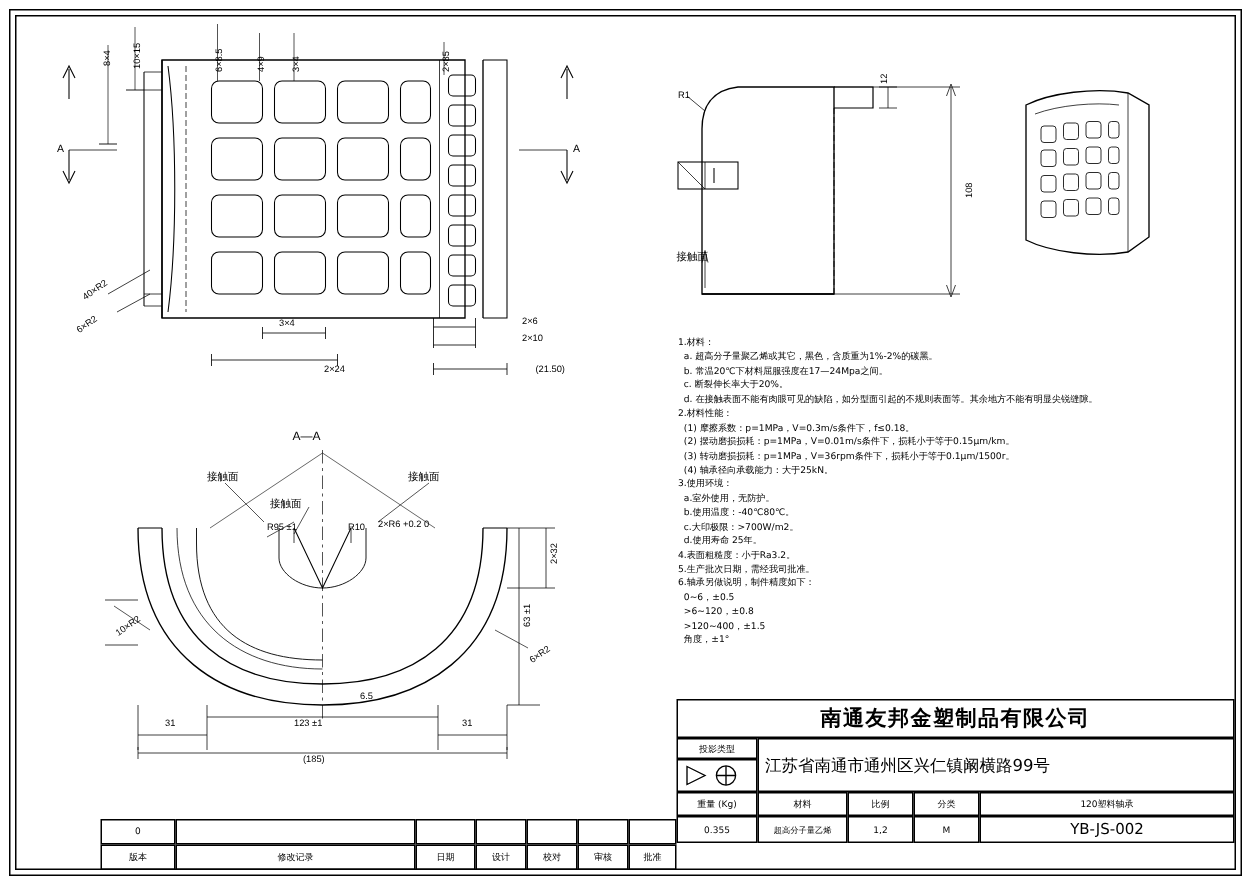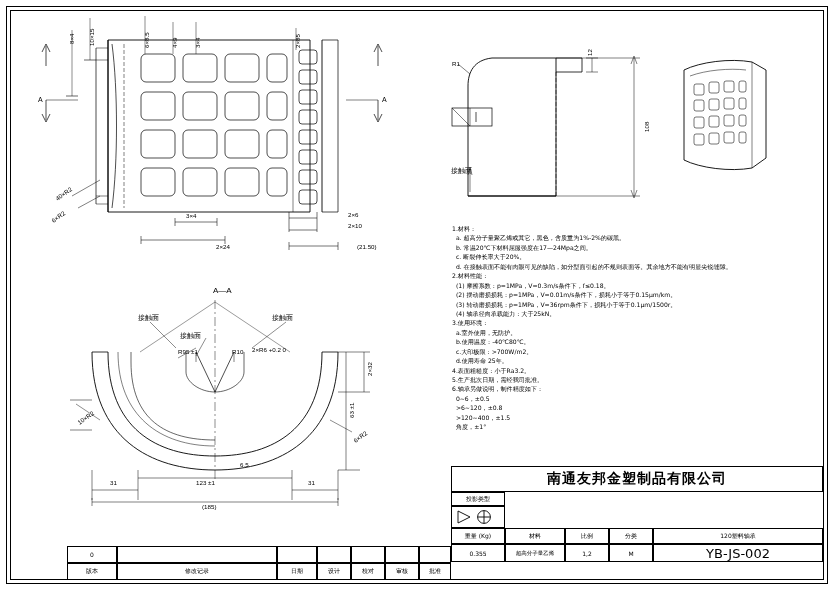--- a/index.html
+++ b/index.html
@@ -246,21 +246,21 @@
   <div class="txt" style="left:357px;top:243px;">(21.50)</div>
 
   <div class="txt" style="left:38px;top:95px;font-size:7px;">A</div>
   <div class="txt" style="left:382px;top:95px;font-size:7px;">A</div>
 
   <div class="txt" style="left:452px;top:60px;">R1</div>
   <div class="txt" style="left:586px;top:56px;transform:rotate(-90deg);transform-origin:0 0;">12</div>
   <div class="txt" style="left:643px;top:132px;transform:rotate(-90deg);transform-origin:0 0;">108</div>
   <div class="txt cn" style="left:451px;top:167px;font-size:7px;">接触面</div>
 
-  <div class="txt" style="left:213px;top:286px;font-size:8px;">A—A</div>
+  <div class="txt" style="left:195px;top:286px;font-size:8px;">A—A</div>
   <div class="txt cn" style="left:138px;top:314px;font-size:7px;">接触面</div>
   <div class="txt cn" style="left:272px;top:314px;font-size:7px;">接触面</div>
   <div class="txt cn" style="left:180px;top:332px;font-size:7px;">接触面</div>
 
   <div class="txt" style="left:178px;top:348px;">R95 ±1</div>
   <div class="txt" style="left:232px;top:348px;">R10</div>
   <div class="txt" style="left:252px;top:346px;">2×R6 +0.2 0</div>
   <div class="txt" style="left:366px;top:376px;transform:rotate(-90deg);transform-origin:0 0;">2×32</div>
   <div class="txt" style="left:348px;top:418px;transform:rotate(-90deg);transform-origin:0 0;">63 ±1</div>
   <div class="txt" style="left:76px;top:420px;transform:rotate(-35deg);transform-origin:0 0;">10×R2</div>
@@ -302,32 +302,33 @@
     <div class="cell" style="left:0;top:40px;width:54px;height:22px;">
       <svg width="44" height="16" viewBox="0 0 44 16">
         <g stroke="#000" fill="none" stroke-width="0.9">
           <path d="M2,2 L14,8 L2,14 Z"></path>
           <circle cx="28" cy="8" r="6.4"></circle>
           <path d="M21.6,8 L34.4,8"></path>
           <path d="M28,1.6 L28,14.4"></path>
         </g>
       </svg>
     </div>
+    <div class="cell left" style="left:54px;top:26px;width:318px;height:36px;font-size:11px;">江苏省南通市通州区兴仁镇阚横路99号</div>
 
     <div class="cell small" style="left:0;top:62px;width:54px;height:16px;">重量 (Kg)</div>
     <div class="cell small" style="left:54px;top:62px;width:60px;height:16px;">材料</div>
     <div class="cell small" style="left:114px;top:62px;width:44px;height:16px;">比例</div>
     <div class="cell small" style="left:158px;top:62px;width:44px;height:16px;">分类</div>
     <div class="cell small" style="left:202px;top:62px;width:170px;height:16px;">120塑料轴承</div>
 
     <div class="cell small" style="left:0;top:78px;width:54px;height:18px;">0.355</div>
     <div class="cell small" style="left:54px;top:78px;width:60px;height:18px;font-size:5.5px;">超高分子量乙烯</div>
     <div class="cell small" style="left:114px;top:78px;width:44px;height:18px;">1,2</div>
     <div class="cell small" style="left:158px;top:78px;width:44px;height:18px;">M</div>
-    <div class="cell small" style="left:202px;top:78px;width:170px;height:18px;font-size:13px;">YB-JS-002</div>
+    <div class="cell small" style="left:202px;top:78px;width:170px;height:18px;font-size:10px;">YB-JS-002</div>
   </div>
 
   <div class="tb" style="left:67px;top:546px;width:384px;height:34px;">
     <div class="cell small" style="left:0;top:0;width:50px;height:17px;">0</div>
     <div class="cell small" style="left:50px;top:0;width:160px;height:17px;"></div>
     <div class="cell small" style="left:210px;top:0;width:40px;height:17px;"></div>
     <div class="cell small" style="left:250px;top:0;width:34px;height:17px;"></div>
     <div class="cell small" style="left:284px;top:0;width:34px;height:17px;"></div>
     <div class="cell small" style="left:318px;top:0;width:34px;height:17px;"></div>
     <div class="cell small" style="left:352px;top:0;width:32px;height:17px;"></div>

